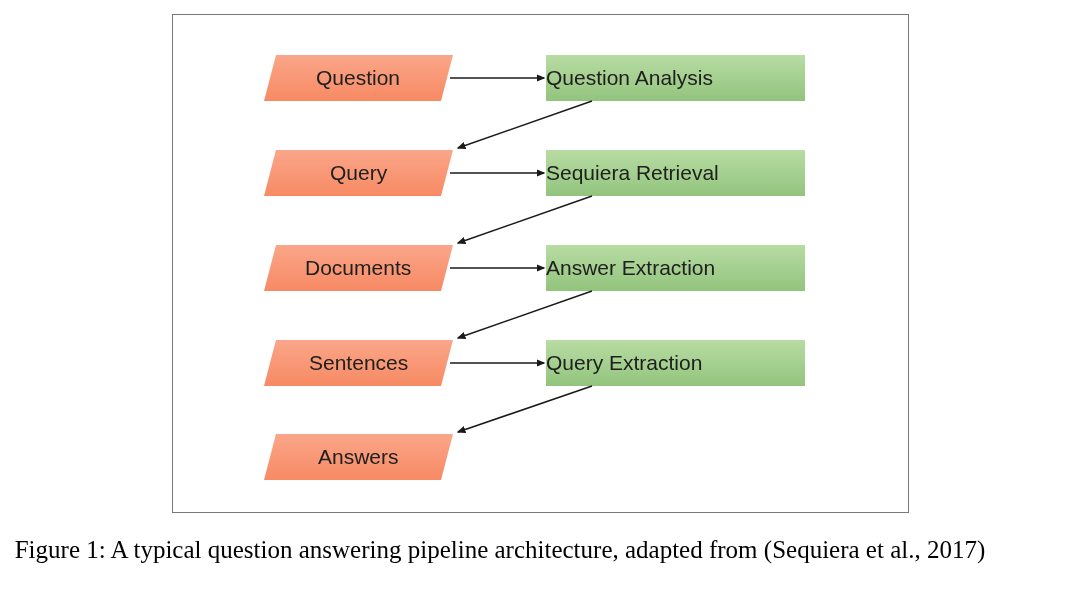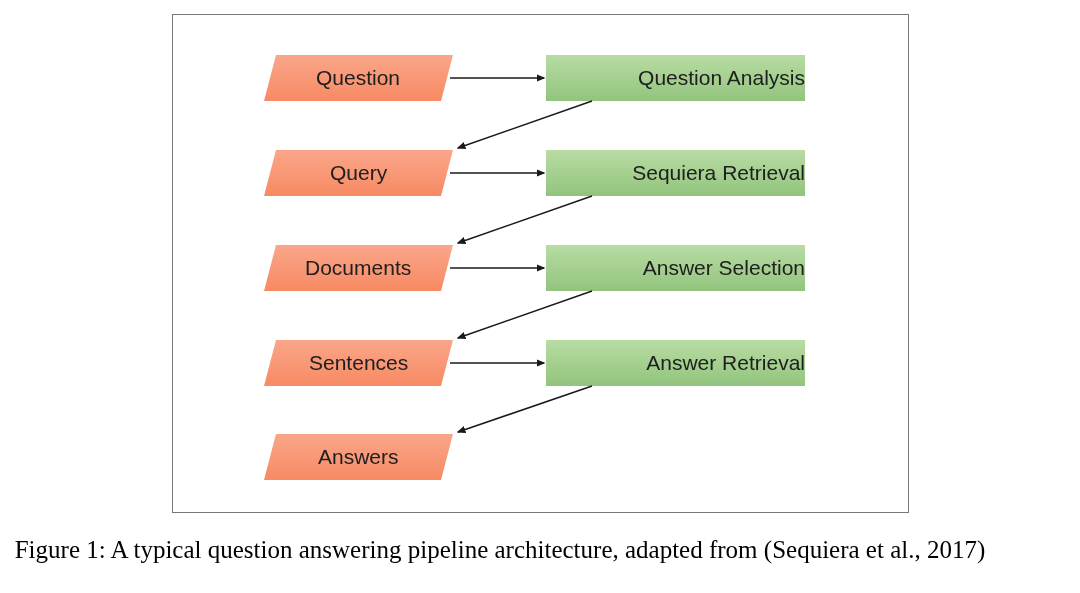--- a/index.html
+++ b/index.html
@@ -55,21 +55,21 @@
   .gshape {
     position: absolute;
     left: 546px;
     width: 259px;
     height: 46px;
     background: linear-gradient(180deg,
       var(--stage-gradient-top, #b8dca3) 0%,
       var(--stage-gradient-bottom, #92c47d) 100%);
     display: flex;
     align-items: center;
-    justify-content: flex-end;
+    justify-content: flex-start;
   }
   .gshape .label {
     font-size: 21px;
     color: var(--label-color, #202020);
     white-space: nowrap;
   }
   .arrow-line {
     stroke: var(--arrow-color, #1a1a1a);
     stroke-width: 1.5;
     fill: none;
@@ -109,24 +109,24 @@
     <span class="label">Answers</span>
   </div>
 
   <div class="gshape" style="top:55px">
     <span class="label">Question Analysis</span>
   </div>
   <div class="gshape" style="top:150px">
     <span class="label">Sequiera Retrieval</span>
   </div>
   <div class="gshape" style="top:245px">
-    <span class="label">Answer Selection</span>
+    <span class="label">Answer Extraction</span>
   </div>
   <div class="gshape" style="top:340px">
-    <span class="label">Answer Retrieval</span>
+    <span class="label">Query Extraction</span>
   </div>
 
   <svg class="arrows-layer" viewBox="0 0 1080 593" xmlns="http://www.w3.org/2000/svg">
     <defs>
       <marker id="arrowhead" markerWidth="6" markerHeight="5" refX="5" refY="2.5" orient="auto">
         <path d="M0,0 L6,2.5 L0,5 Z" style="fill: var(--arrow-color, #1a1a1a)"></path>
       </marker>
     </defs>
 
     <line class="arrow-line" x1="450" y1="78" x2="544" y2="78" marker-end="url(#arrowhead)"></line>

